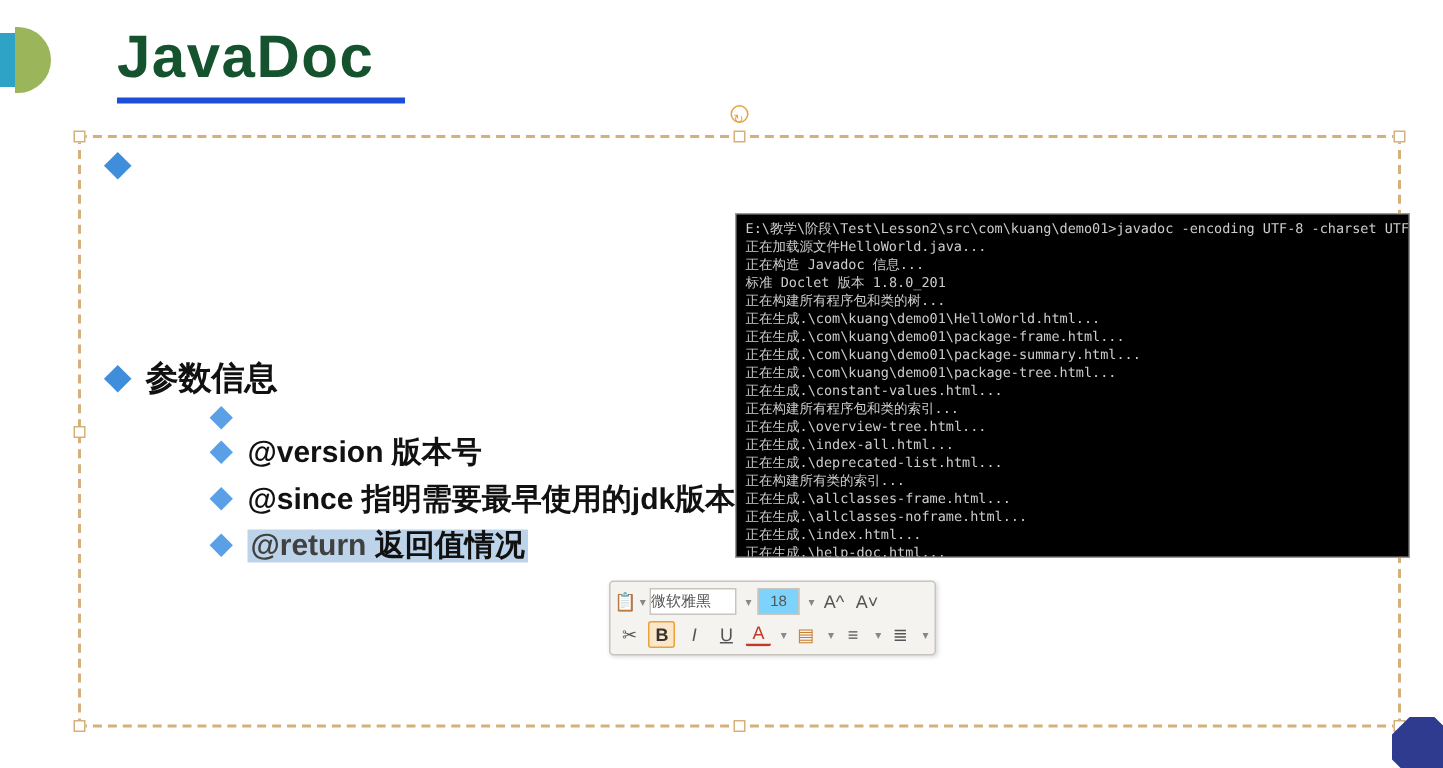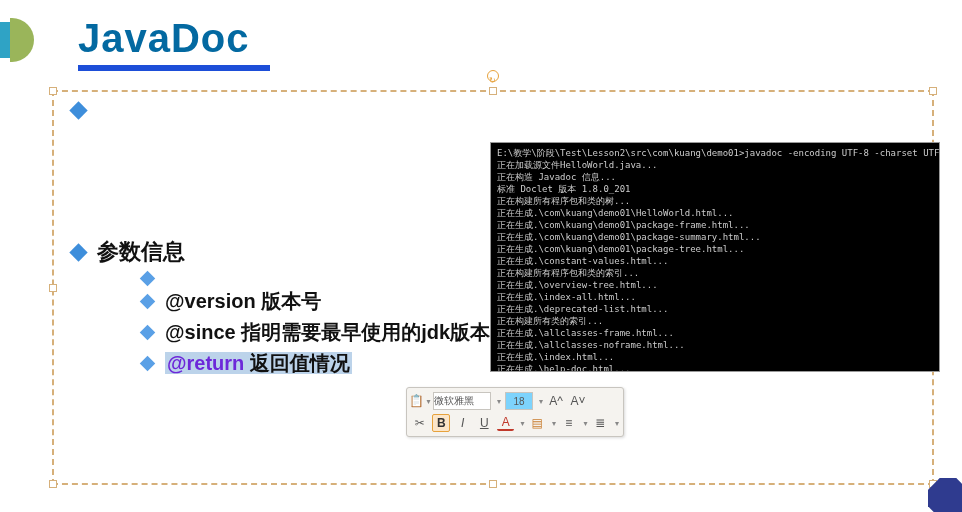--- a/index.html
+++ b/index.html
@@ -30,23 +30,23 @@
     width: 24px; height: 44px;
     background: #9ab55a;
     border-radius: 0 22px 22px 0;
   }
   .title {
     position: absolute;
     left: 78px;
     top: 16px;
     font-size: 40px;
     font-weight: 600;
-    color: #0369a1;
+    color: #14532d;
     letter-spacing: 1px;
-    border-bottom: 6px solid #1d4ed8;
+    border-bottom: 4px solid #1d4ed8;
     padding-bottom: 4px;
     padding-right: 20px;
   }
   .content-box {
     position: absolute;
     left: 52px;
     top: 90px;
     width: 882px;
     height: 395px;
     border: 2px dashed #d6b07a;
@@ -72,21 +72,21 @@
   .bullet-line.section { margin-left:8px; margin-top:120px; margin-bottom:6px;}
   .diamond {
     width: 13px; height: 13px;
     transform: rotate(45deg);
     background: #3e8edb;
     margin-right: 12px;
     flex-shrink: 0;
   }
   .diamond.small { width:11px; height:11px; background:#5aa0e6; }
   .highlight { background: #bcd3ea; padding: 0 2px; }
-  .gray { color:#6d28d9; }
+  .gray { color:#404040; }
   
   .terminal {
     position: absolute;
     right: -8px;
     top: 50px;
     width: 450px;
     height: 230px;
     background: #000;
     border: 1px solid #999;
     color: #ccc;

